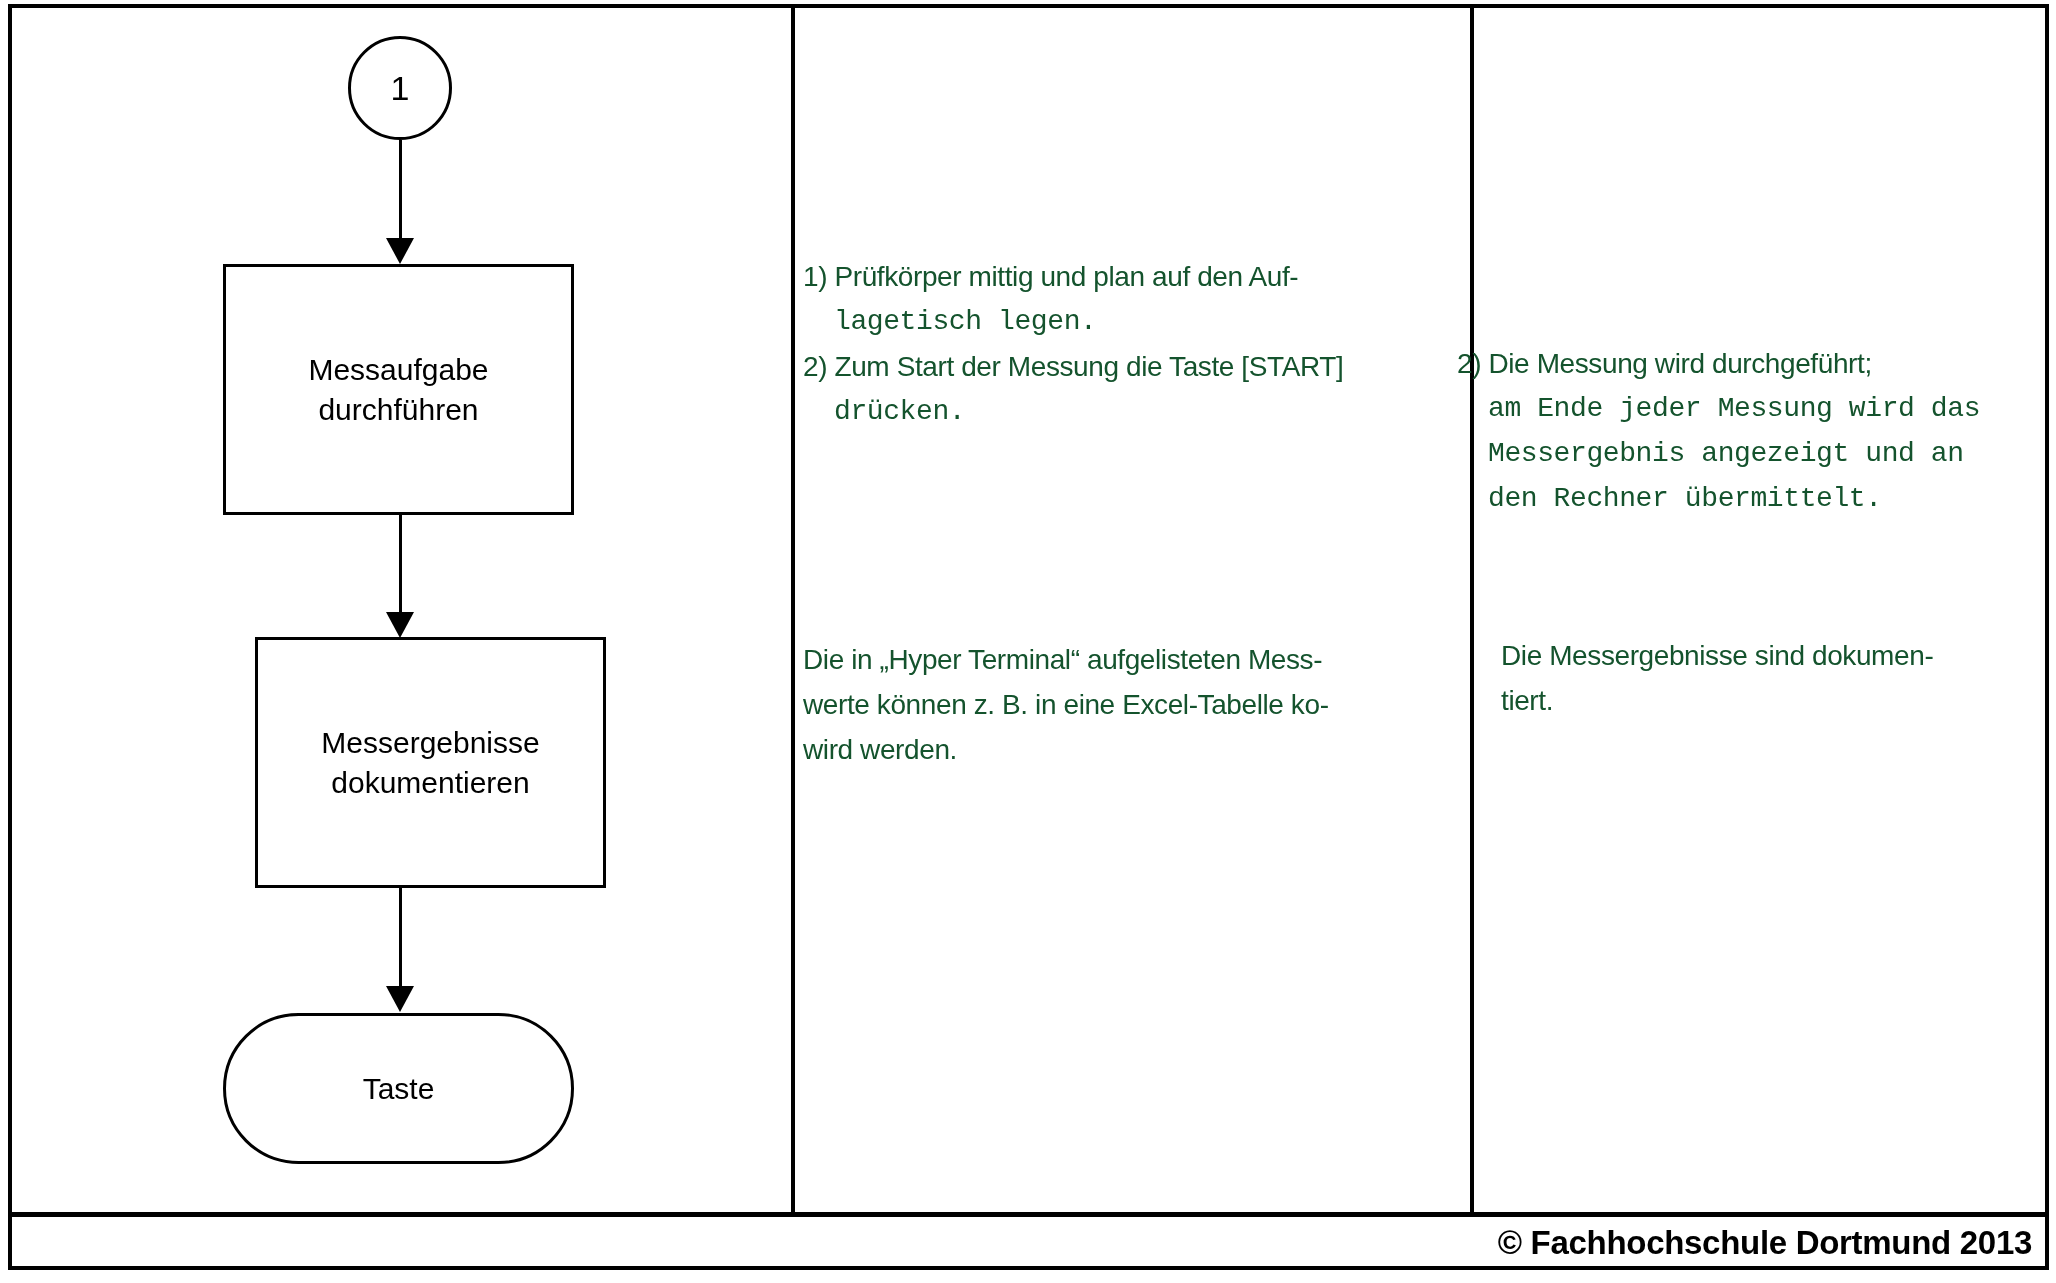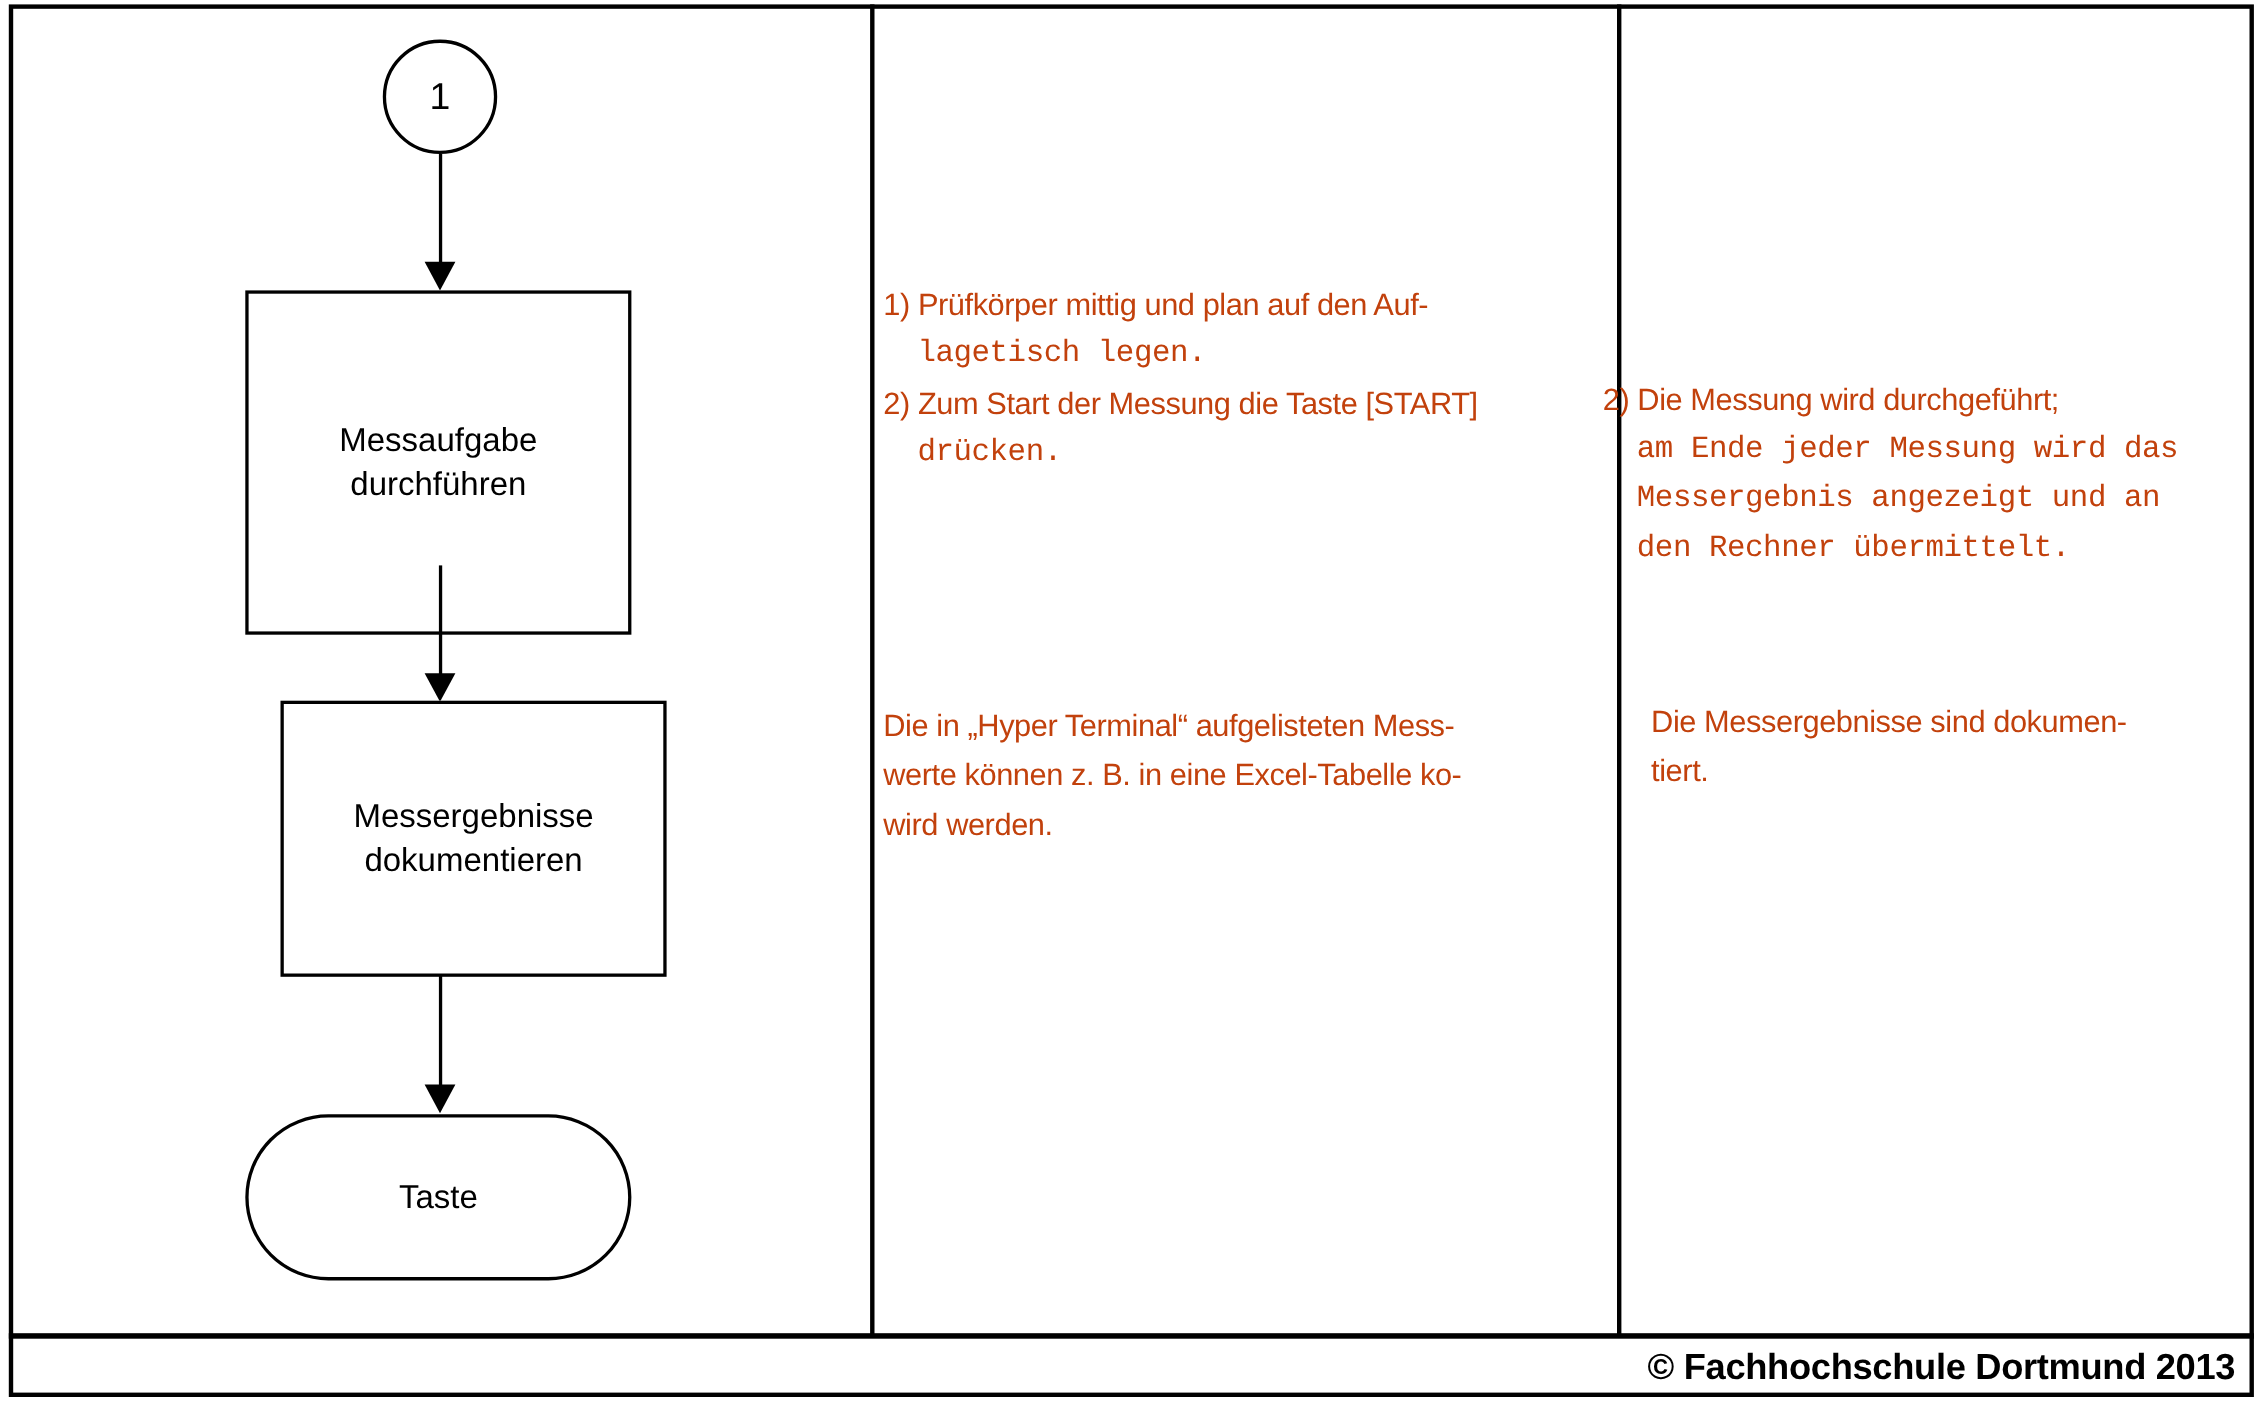--- a/index.html
+++ b/index.html
@@ -58,21 +58,21 @@
     font-size: 30px;
     line-height: 40px;
     white-space: pre-line;
   }
   .n-circle {
     left: 348px; top: 36px;
     width: 104px; height: 104px;
     border-radius: 50%;
     font-size: 34px;
   }
-  .n-rect1 { left: 223px; top: 264px; width: 351px; height: 313px; align-items: center; }
+  .n-rect1 { left: 223px; top: 264px; width: 351px; height: 251px; align-items: center; }
   .n-rect2 { left: 223px; top: 637px; width: 351px; height: 251px; margin-left: 32px; }
   .n-stadium {
     left: 223px; top: 1013px;
     width: 351px; height: 151px;
     border-radius: 76px;
   }
   
   .aline {
     position: absolute;
     left: 399px;
@@ -92,21 +92,21 @@
   .aline2 { top: 514px; height: 100px; }
   .ahead2 { top: 612px; }
   .aline3 { top: 887px; height: 100px; }
   .ahead3 { top: 986px; }
   
   .textblock {
     position: absolute;
     font-size: 28px;
     line-height: 45px;
     letter-spacing: -0.4px;
-    color: #c2410c;
+    color: #14532d;
   }
   .tline { white-space: nowrap; }
   .tline.indent { padding-left: 31px; font-family: Liberation Mono, monospace; }
   .tb-mid-1 { left: 803px; top: 254px; }
   .tb-mid-2 { left: 803px; top: 637px; }
   .tb-right-1 { left: 1457px; top: 341px; }
   .tb-right-2 { left: 1501px; top: 633px; }
   
   .footer-text {
     position: absolute;

